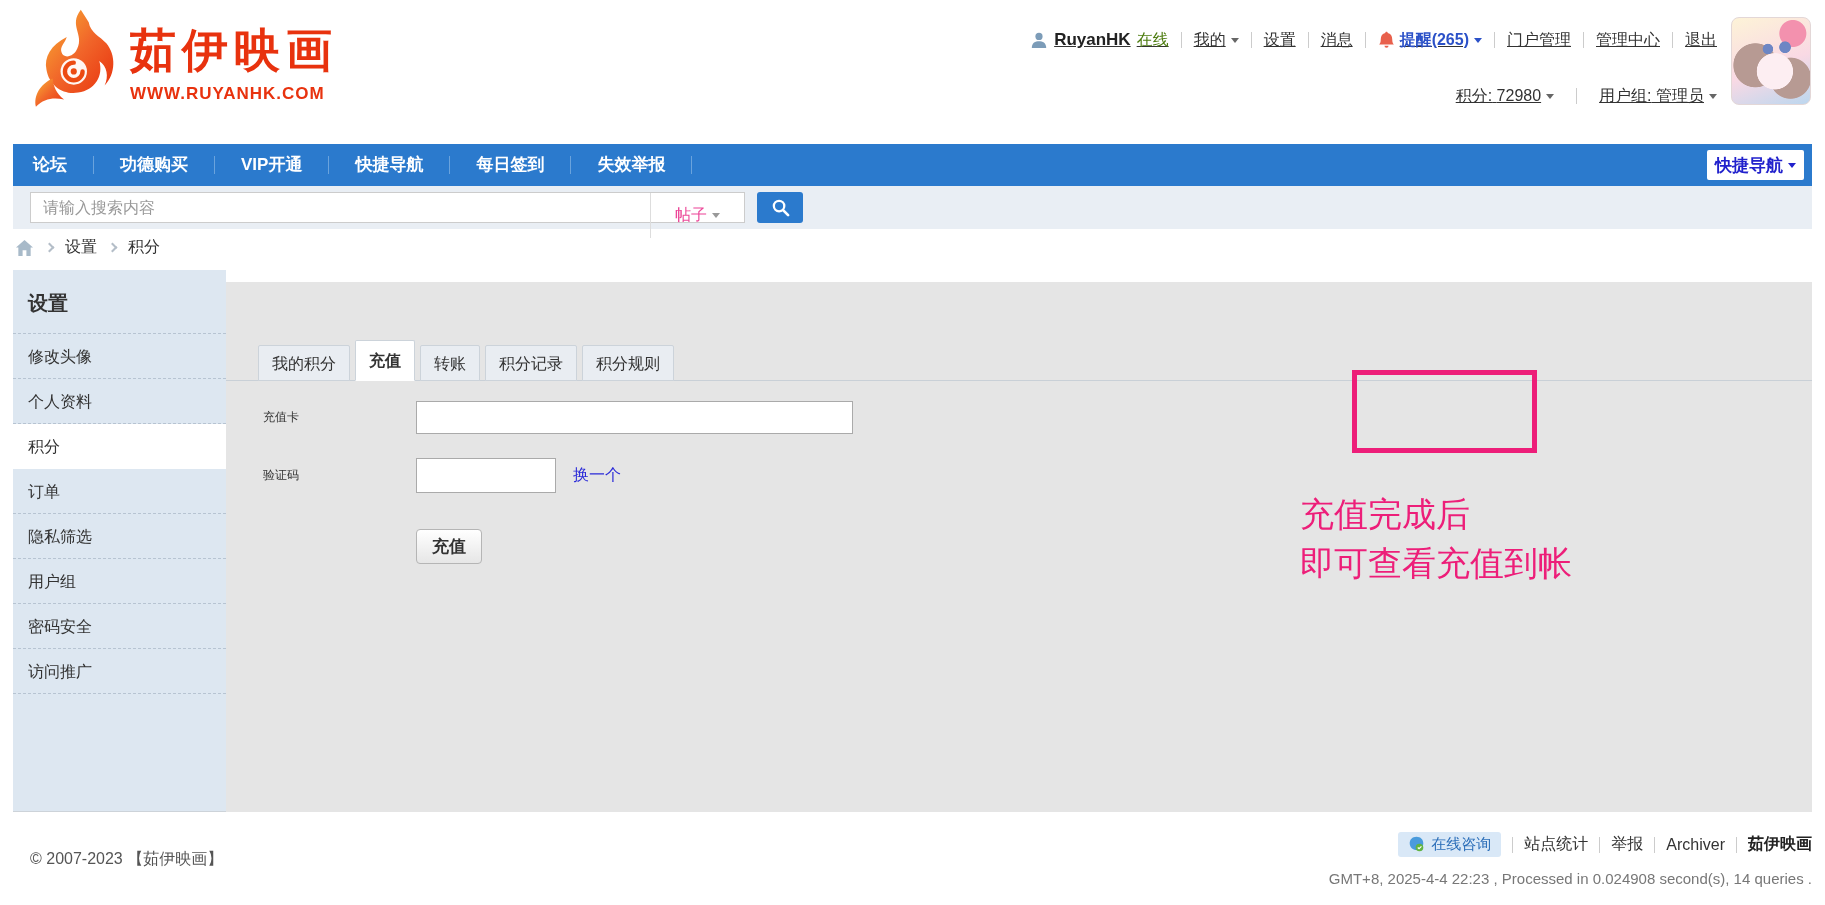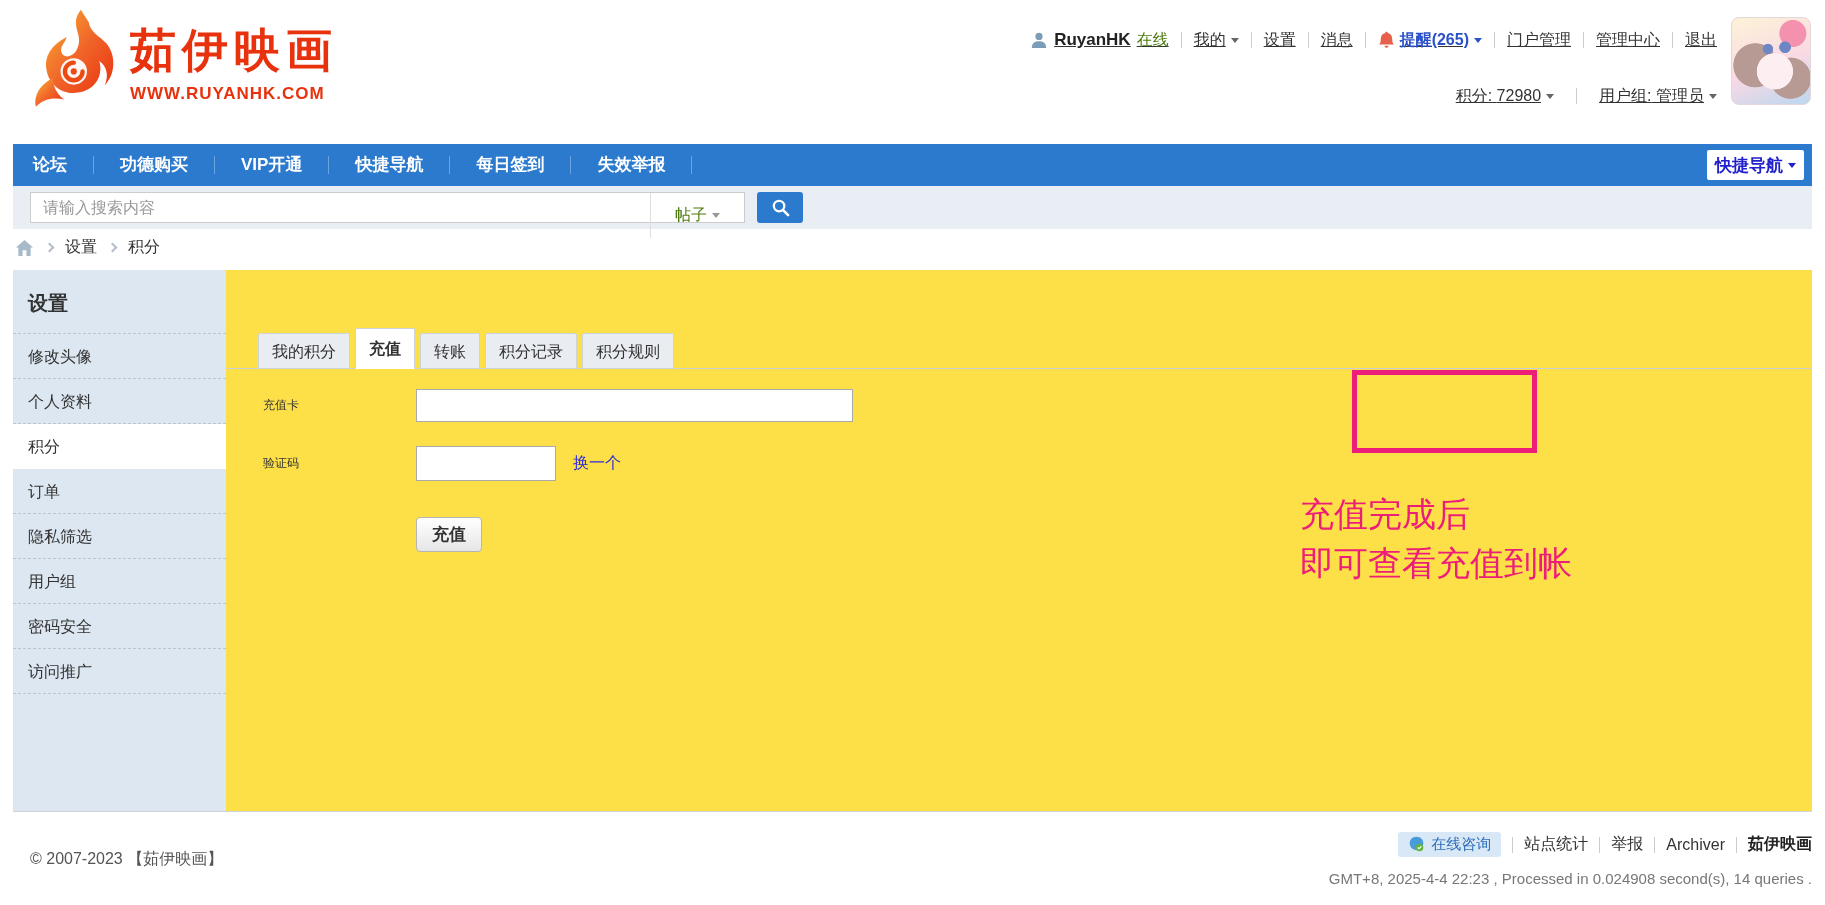--- a/index.html
+++ b/index.html
@@ -44,37 +44,37 @@
   .nav-sep { width:0; height:18px; border-left:1px solid #6aa3dd; }
   .quicknav { position:absolute; right:8px; top:6px; height:30px; background:#fff; border-radius:2px; padding:0 8px; display:flex; align-items:center; cursor:pointer; }
   .quicknav-label { color:#2121cc; font-weight:bold; font-size:17px; }
   .quicknav .caret { border-top-color:#2121cc; }
 
   
   .searchband { position:absolute; top:186px; left:13px; right:13px; height:43px; background:#e9eef4; }
   .searchbox { position:absolute; left:17px; top:6px; width:715px; height:31px; background:#fff; border:1px solid #ccc; }
   .search-input { position:absolute; left:0; top:0; width:618px; height:29px; border:none; outline:none; font-size:16px; padding:0 12px; color:#737373; font-family:"Liberation Sans",sans-serif; background:transparent; }
   .search-input::placeholder { color:#999; }
-  .search-type { position:absolute; right:0; top:0; width:94px; height:45px; border-left:1px solid #ddd; display:flex; align-items:center; justify-content:center; color:#4d7c0f; font-size:16px; cursor:pointer;text-align:right; }
+  .search-type { position:absolute; right:0; top:0; width:94px; height:45px; border-left:1px solid #ddd; display:flex; align-items:center; justify-content:center; color:#ec4899; font-size:16px; cursor:pointer;text-align:right; }
   .search-type .caret { border-top-color:#999; }
   .search-btn { position:absolute; left:744px; top:6px; width:46px; height:31px; background:#2b7acd; border:none; border-radius:3px; display:flex; align-items:center; justify-content:center; cursor:pointer; }
 
   
   .breadcrumb { position:absolute; top:237px; left:15px; display:flex; align-items:center; gap:10px; font-size:16px; }
   .crumb { color:#333; cursor:pointer; }
   .chev { display:inline-block; width:7px; height:7px; border-right:2px solid #b4bec8; border-bottom:2px solid #b4bec8; transform:rotate(-45deg); margin:0 2px; }
 
   
   .panel { position:absolute; top:270px; left:13px; width:1799px; height:542px; background:#fff; border-bottom:1px solid #cdd3d9; }
   .sidebar { position:absolute; left:0; top:0; width:213px; height:100%; background:#dde7f1; }
   .side-title { font-size:20px; font-weight:bold; color:#333; padding:20px 0 16px 15px; border-bottom:1px dashed #b7c4d2; }
   .side-item { line-height:45px; height:45px; padding-left:15px; font-size:16px; color:#333; border-bottom:1px dashed #b7c4d2; cursor:pointer; }
   .side-item.active { background:#fff; border-bottom:1px solid transparent; }
 
-  .content { position:absolute; left:213px; top:0; width:1586px; height:100%; background:#fde047; }
+  .content { position:absolute; left:213px; top:12px; width:1586px; height:100%; background:#e5e5e5; }
 
   .tabs { position:relative; margin-top:58px; padding-left:32px; display:flex; align-items:flex-end; height:41px; }
   .tabs::after { content:""; position:absolute; left:0; right:0; bottom:0; height:1px; background:#c9d0d7; }
   .tab { position:relative; z-index:1; height:36px; line-height:35px; padding:0 13px; background:#e9edf2; border:1px solid #ccd3da; margin-right:5px; font-size:16px; color:#333; border-radius:2px 2px 0 0; cursor:pointer; }
   .tab.active { height:41px; line-height:40px; background:#fff; border-bottom:1px solid #fff; font-weight:bold; }
 
   .stats { display:grid; grid-template-columns:397px 372px 367px 1fr; margin:0 14px 0 24px; padding:17px 0 16px; border-bottom:1px dashed #ccc; font-size:17px; }
   .stat { padding-left:13px; }
   .stat b { color:#333; margin-right:6px; }
 

